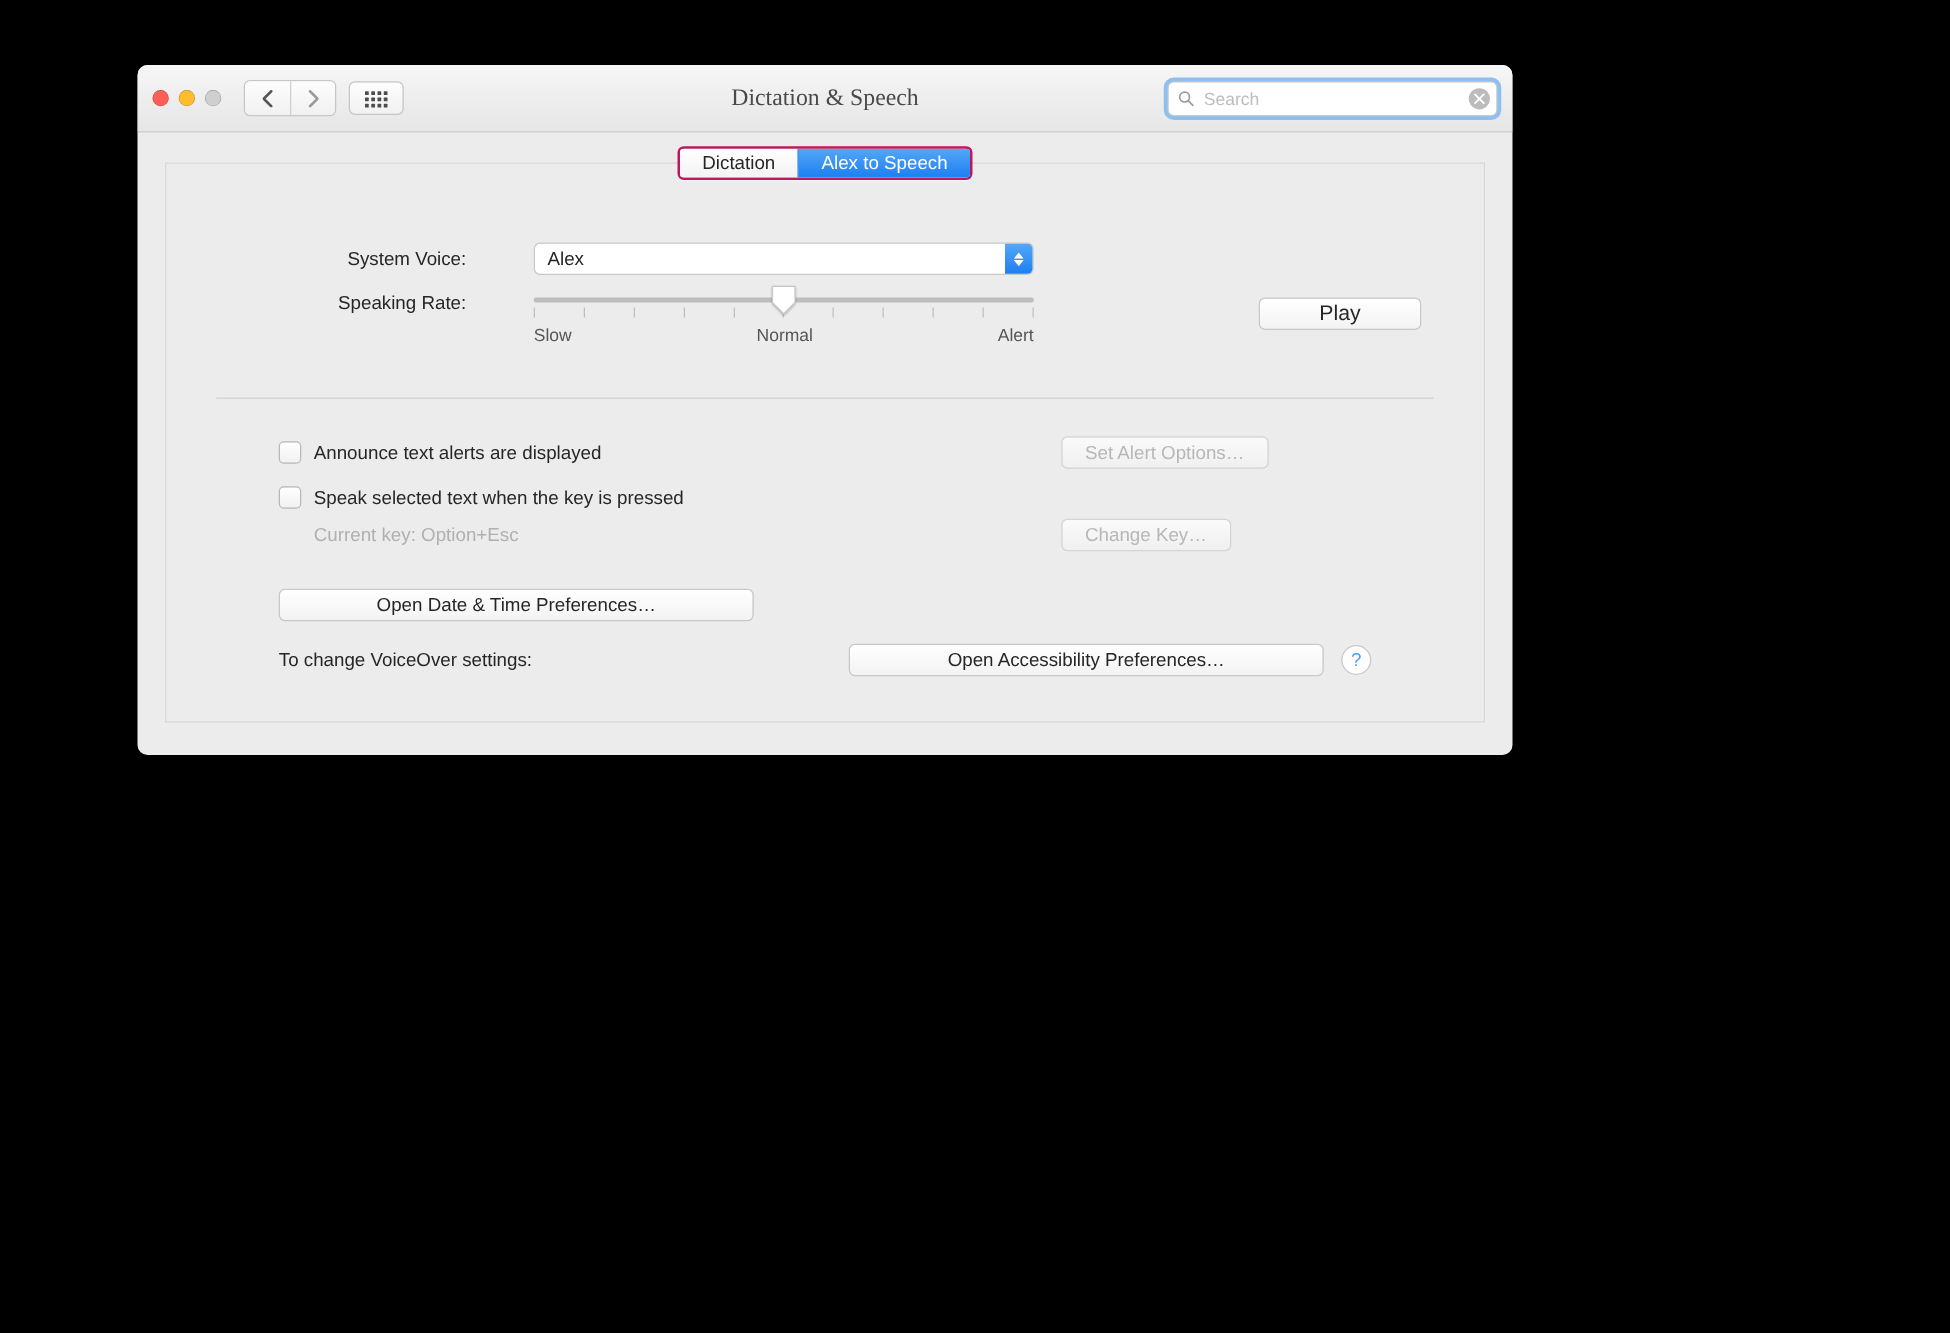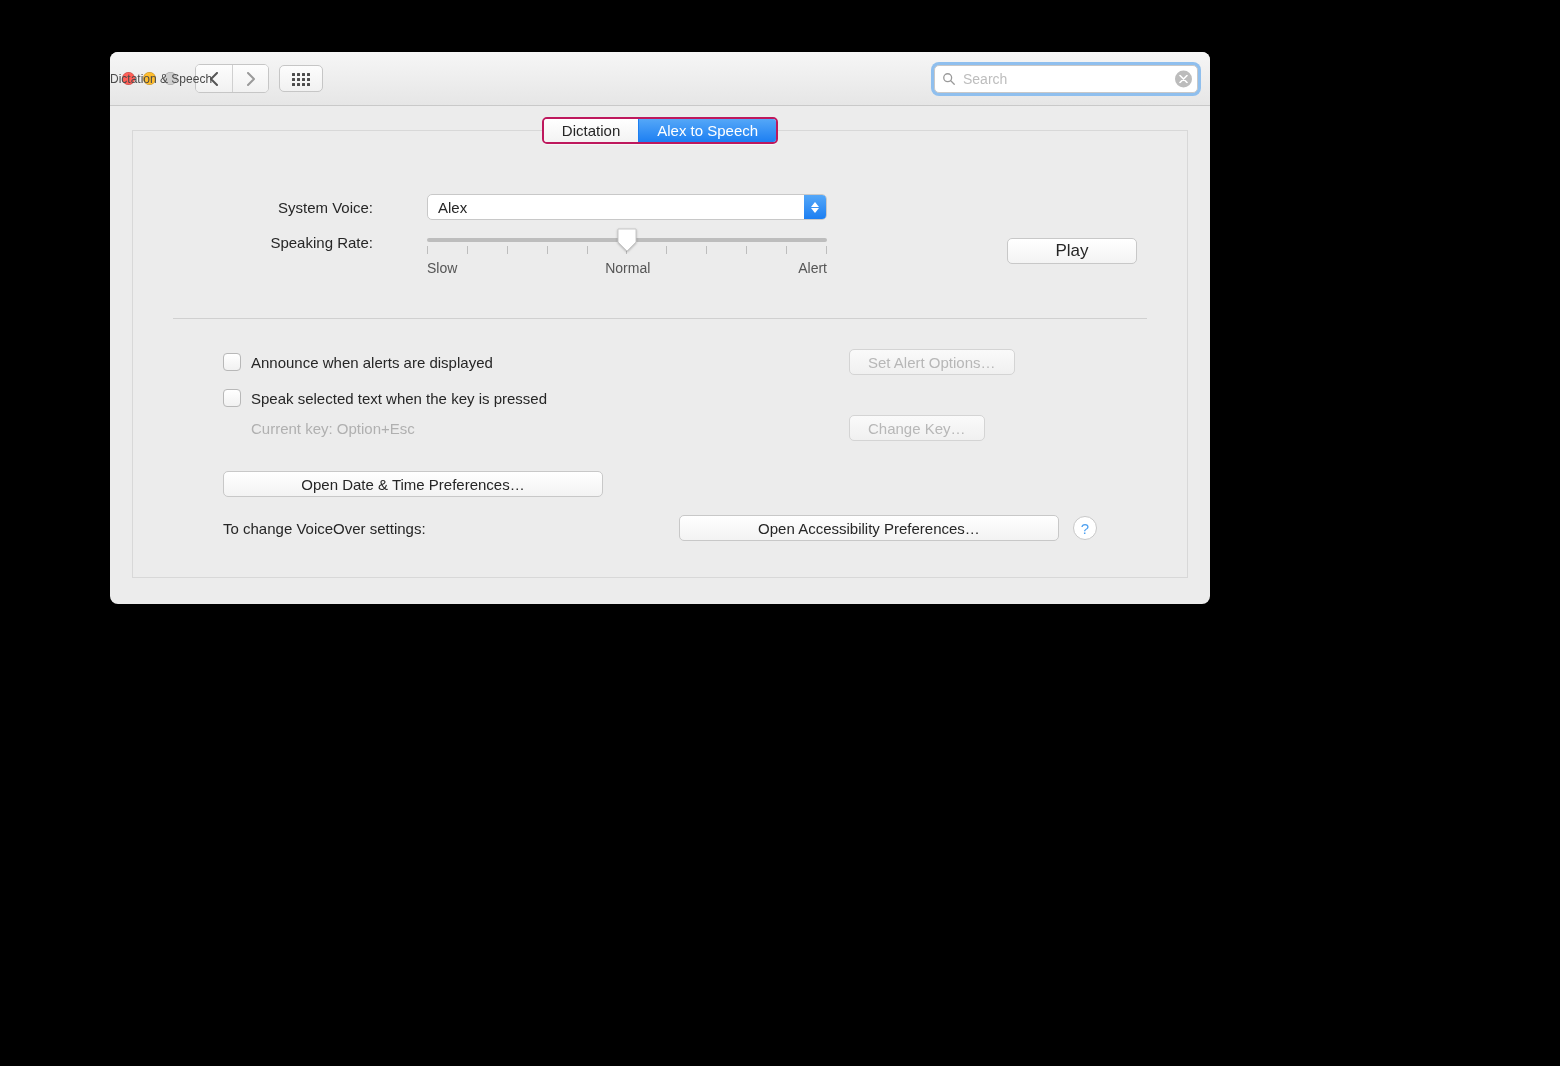--- a/index.html
+++ b/index.html
@@ -37,21 +37,21 @@
   .tl.red{background:#ff5f57;}
   .tl.yellow{background:#ffbd2e;}
   .tl.grey{background:#cfcfcf;}
   .nav-seg { display:flex; border:1px solid #c6c6c6; border-radius:5px; overflow:hidden; margin-right:10px;}
   .nav-btn { width:36px;height:27px; background:linear-gradient(#fdfdfd,#f1f1f1); display:flex;align-items:center;justify-content:center; color:#9a9a9a;}
   .nav-btn + .nav-btn { border-left:1px solid #d0d0d0;}
   .nav-btn.active{color:#555;}
   .grid-btn { width:44px;height:27px;border:1px solid #c6c6c6;border-radius:5px;background:linear-gradient(#fdfdfd,#f1f1f1);display:flex;align-items:center;justify-content:center;}
   .dots { width:18px;height:12px; display:grid; grid-template-columns:repeat(4,3px); grid-template-rows:repeat(3,3px); gap:2px;}
   .dots i{background:#4d4d4d;border-radius:.5px;}
-  .title { position:absolute; left:0; right:0; text-align:left; font-size:12px; color:#4a4a4a; pointer-events:none;}
+  .title { position:absolute; left:0; right:0; text-align:center; font-size:19px; color:#4a4a4a; pointer-events:none;font-family:Liberation Serif, serif;}
   .search-wrap { margin-left:auto; width:264px; position:relative; display:flex; align-items:center;}
   .search { width:100%; height:28px; border-radius:5px; background:#fff; border:1px solid #c8c8c8; padding:0 30px 0 28px; font-size:14px; color:#333; box-shadow:0 0 0 3px #8fbfee;}
   .search::placeholder{color:#bdbdbd;}
   .search-icon{position:absolute;left:8px;top:50%;transform:translateY(-50%);width:14px;height:14px;color:#9a9a9a;}
   .clear-icon{position:absolute;right:6px;top:50%;transform:translateY(-50%);width:17px;height:17px;border-radius:50%;background:#bcbcbc;display:flex;align-items:center;justify-content:center;color:#fff;font-size:12px;line-height:1;}
 
   
   .content { padding: 24px 22px 26px 22px; }
   .panel { background:#ececec; border:1px solid #d8d8d8; border-radius:0; padding:0; position:relative;}
   .panel-inner { padding: 0 50px 36px 50px;}
@@ -213,21 +213,21 @@
             </div>
             <div class="play-btn">Play</div>
           </div>
         </div>
 
         <div class="divider"></div>
 
         <div style="padding:0 40px;">
           <div class="cb-row">
             <div class="cb"></div>
-            <div class="cb-label">Announce when alerts are displayed</div>
+            <div class="cb-label">Announce text alerts are displayed</div>
             <div class="right-col">
                 <div class="btn disabled">Set Alert Options…</div>
               </div>
           </div>
 
           <div class="cb-row" style="margin-bottom:8px;">
             <div class="cb"></div>
             <div class="cb-label">Speak selected text when the key is pressed</div>
           </div>
           <div class="cb-row">

